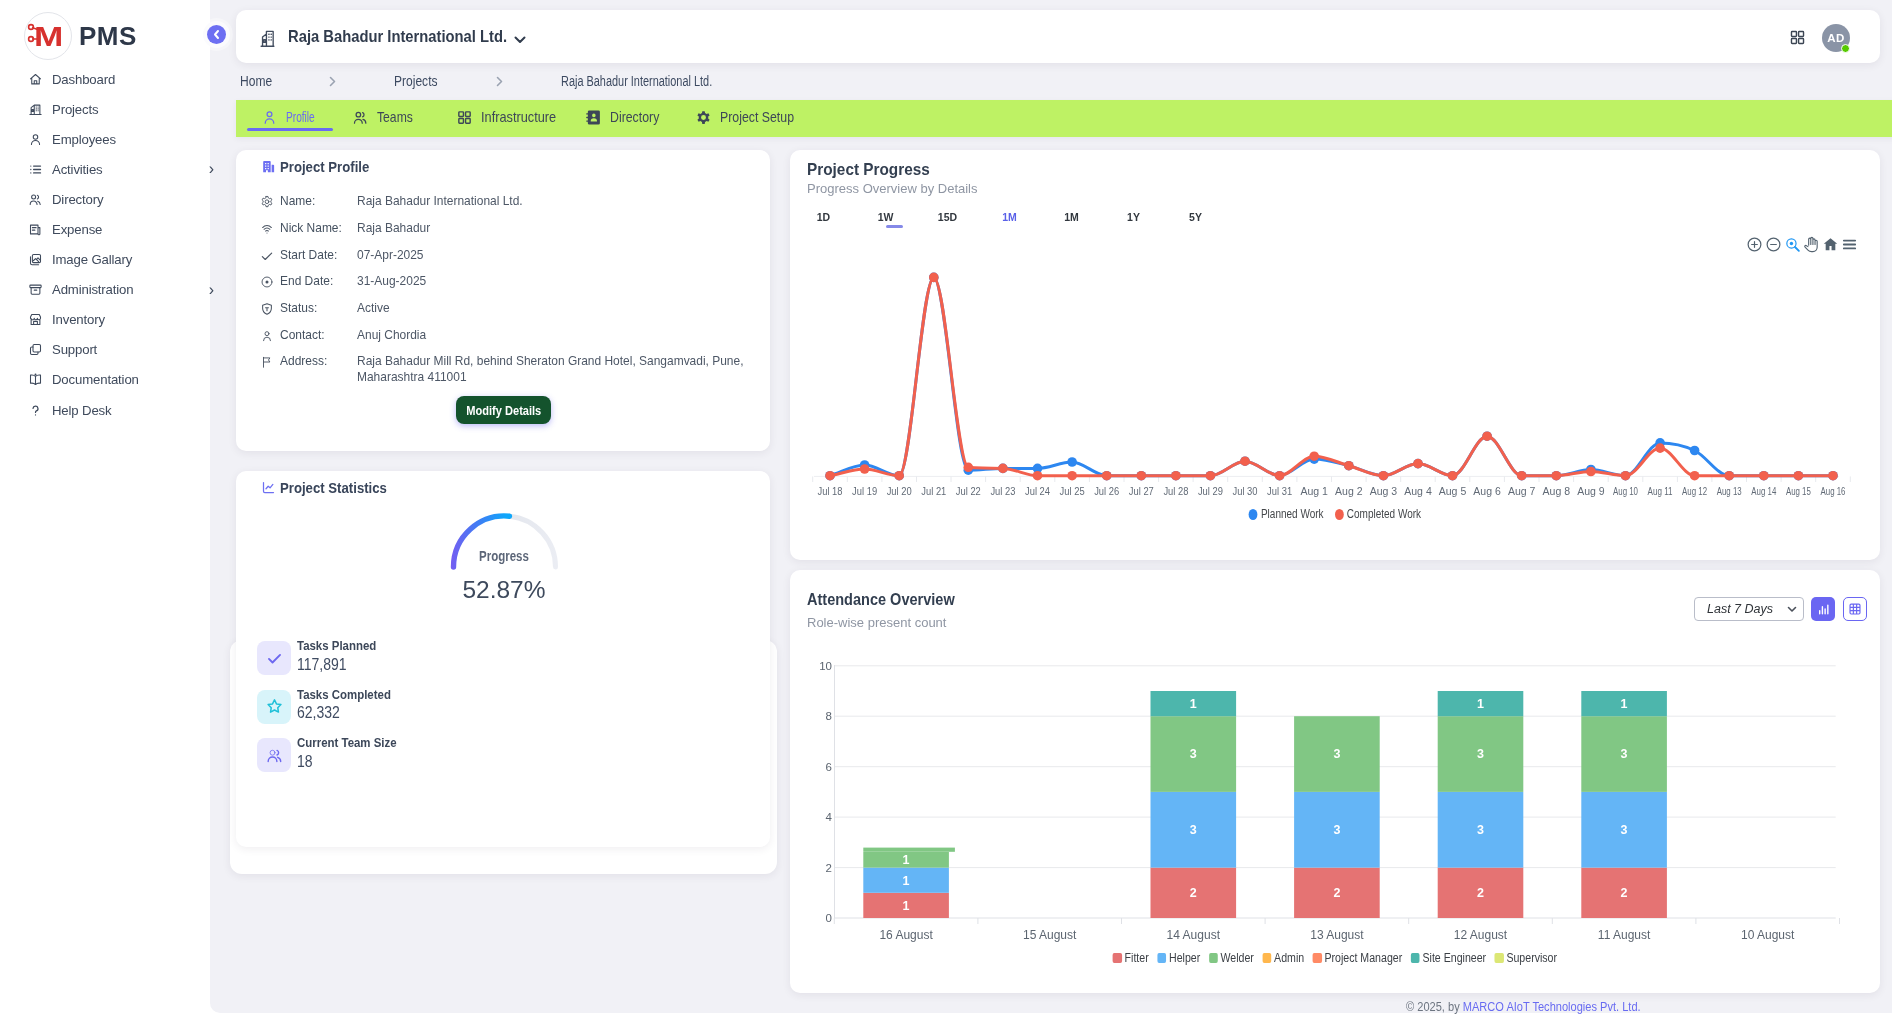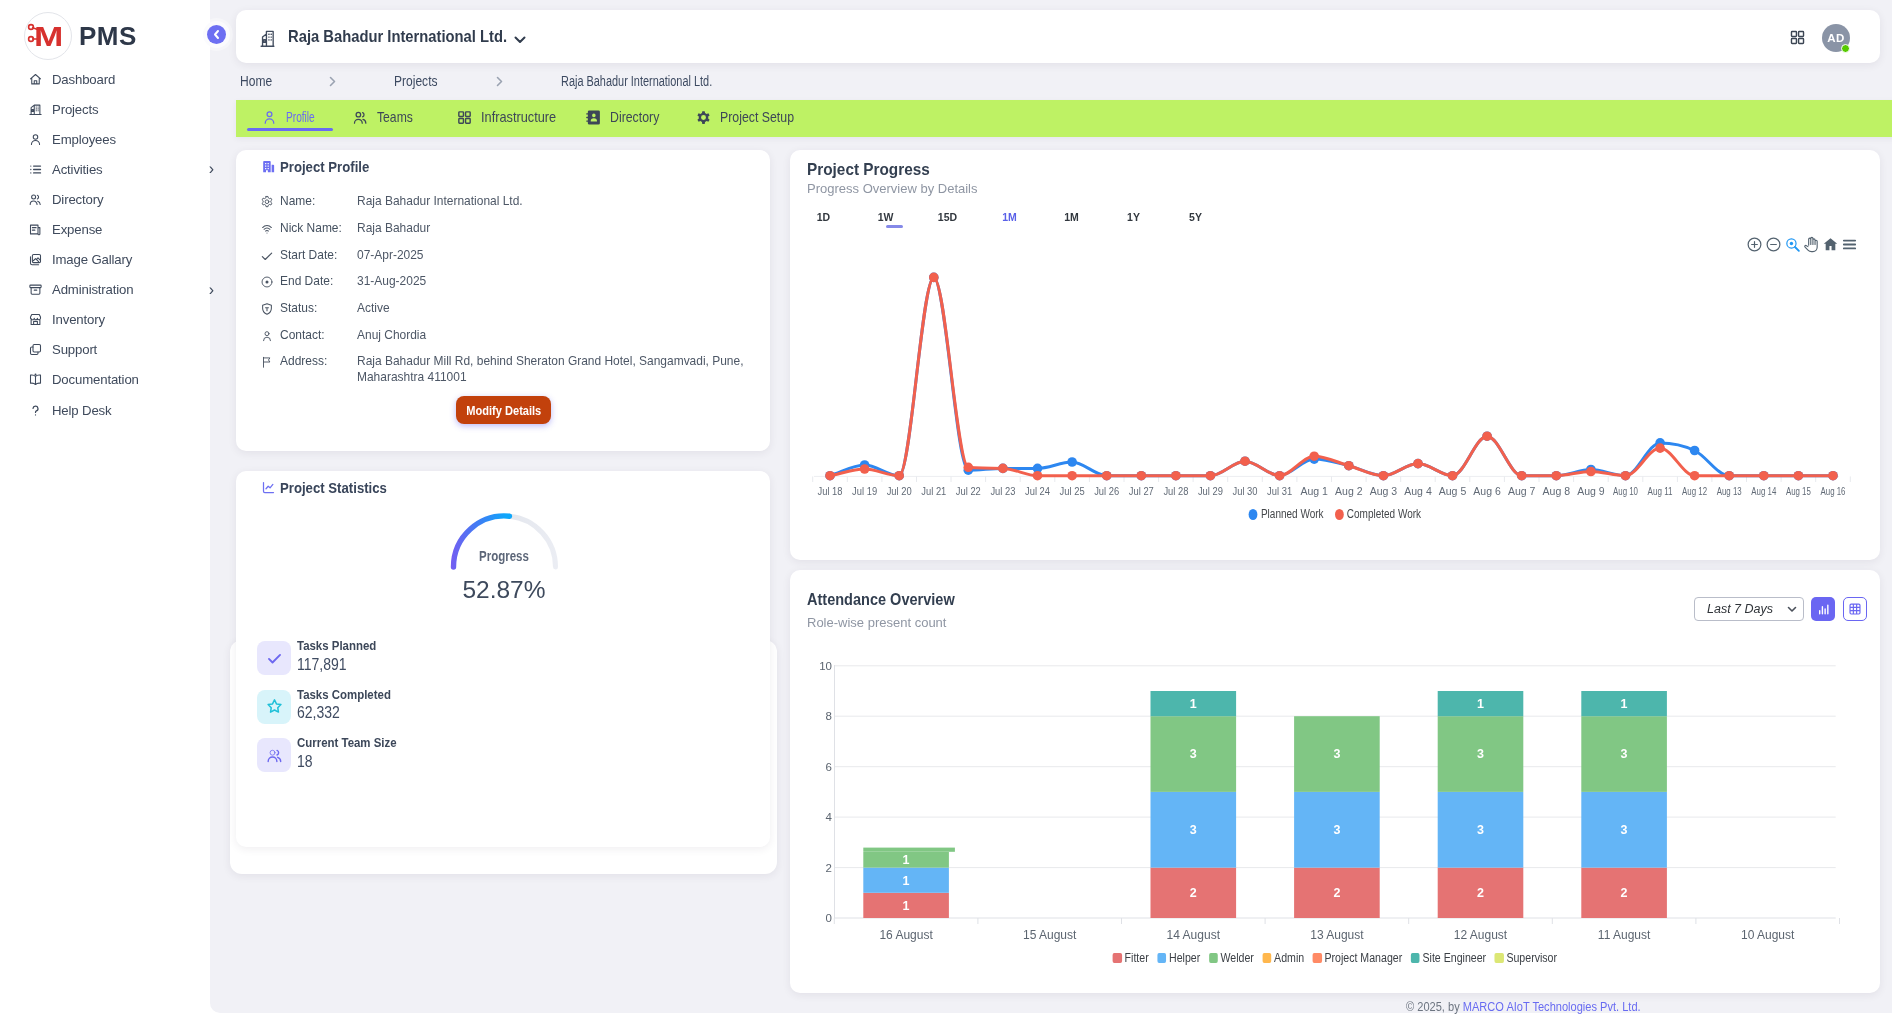--- a/index.html
+++ b/index.html
@@ -252,21 +252,21 @@
         <span class="plbl">Contact:</span>
         <span class="pval">Anuj Chordia</span>
       </div>
     <div class="prow" style="top:202.5px;">
         <svg class="pic" viewBox="0 0 24 24">
           <path d="M6 21 V4 M6 5 h11 l-2.5 3.5 L17 12 H6"></path>
         </svg>
         <span class="plbl">Address:</span>
         <span class="pval" style="line-height:16.2px;">Raja Bahadur Mill Rd, behind Sheraton Grand Hotel, Sangamvadi, Pune,<br>Maharashtra 411001</span>
       </div>
-    <div class="abs" style="left:220px;top:246px;width:95px;height:28px;border-radius:8px;background:#c2410c;box-shadow:0 2px 6px rgba(105,102,242,.45);color:#fff;font-size:13.5px;font-weight:bold;display:flex;align-items:center;justify-content:center;">
+    <div class="abs" style="left:220px;top:246px;width:95px;height:28px;border-radius:8px;background:#14532d;box-shadow:0 2px 6px rgba(105,102,242,.45);color:#fff;font-size:13.5px;font-weight:bold;display:flex;align-items:center;justify-content:center;">
         <span style="display:inline-block;transform:scaleX(.82);">Modify Details</span>
       </div>
   </div>
 
   <div class="card" style="left:229.5px;top:640px;width:547.5px;height:234px;border-radius:12px;"></div>
 
   <div class="card" id="statscard" style="left:236px;top:471px;width:534px;height:376px;">
     <svg class="abs" style="left:25px;top:9px;width:15px;height:15px;fill:none;stroke:#6d6ff2;stroke-width:2;stroke-linecap:round;stroke-linejoin:round;" viewBox="0 0 24 24">
         <path d="M4 4 v14 a2 2 0 0 0 2 2 h14"></path>
         <path d="M8 14 l3.5 -4 l3 2.5 L19 7"></path>

